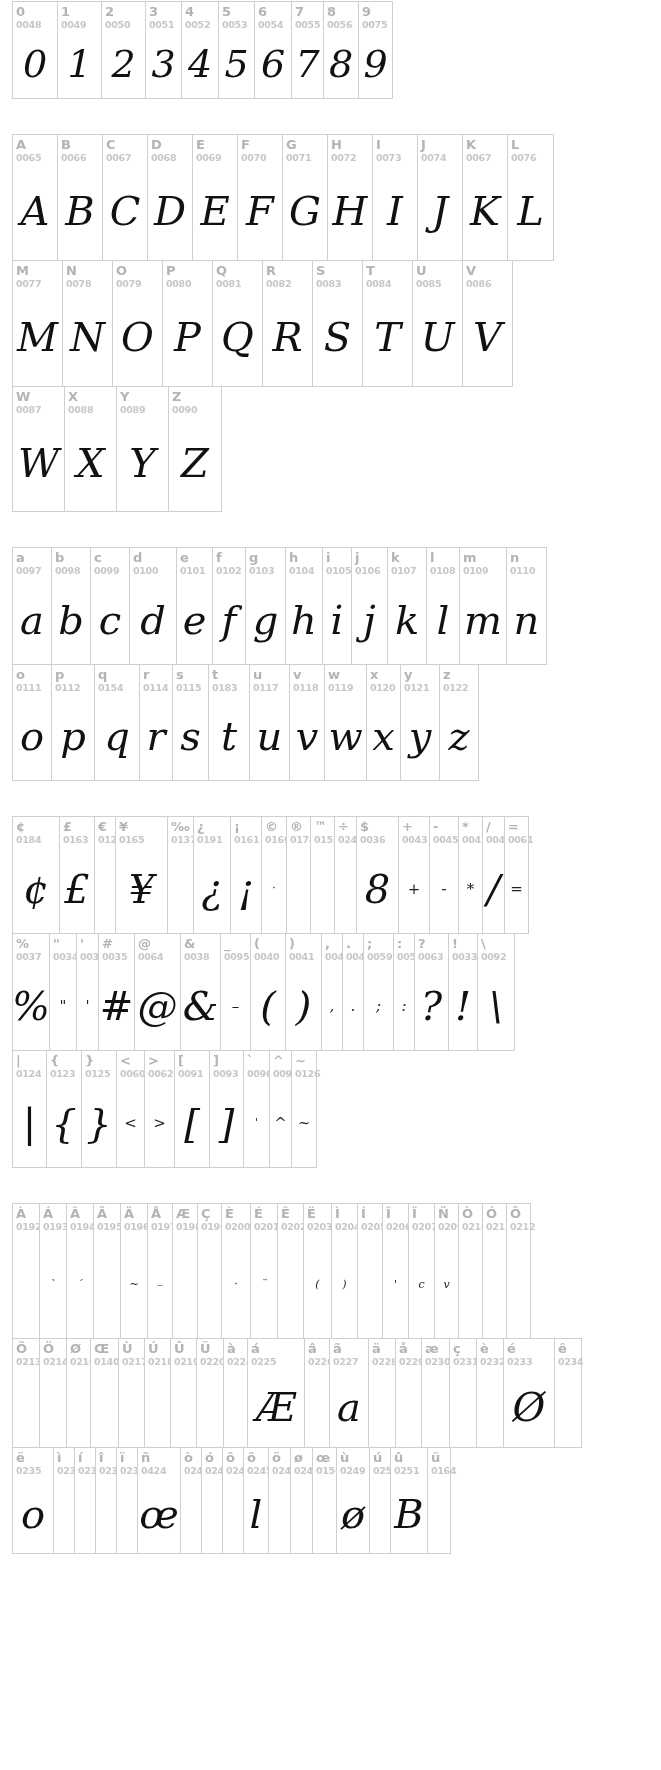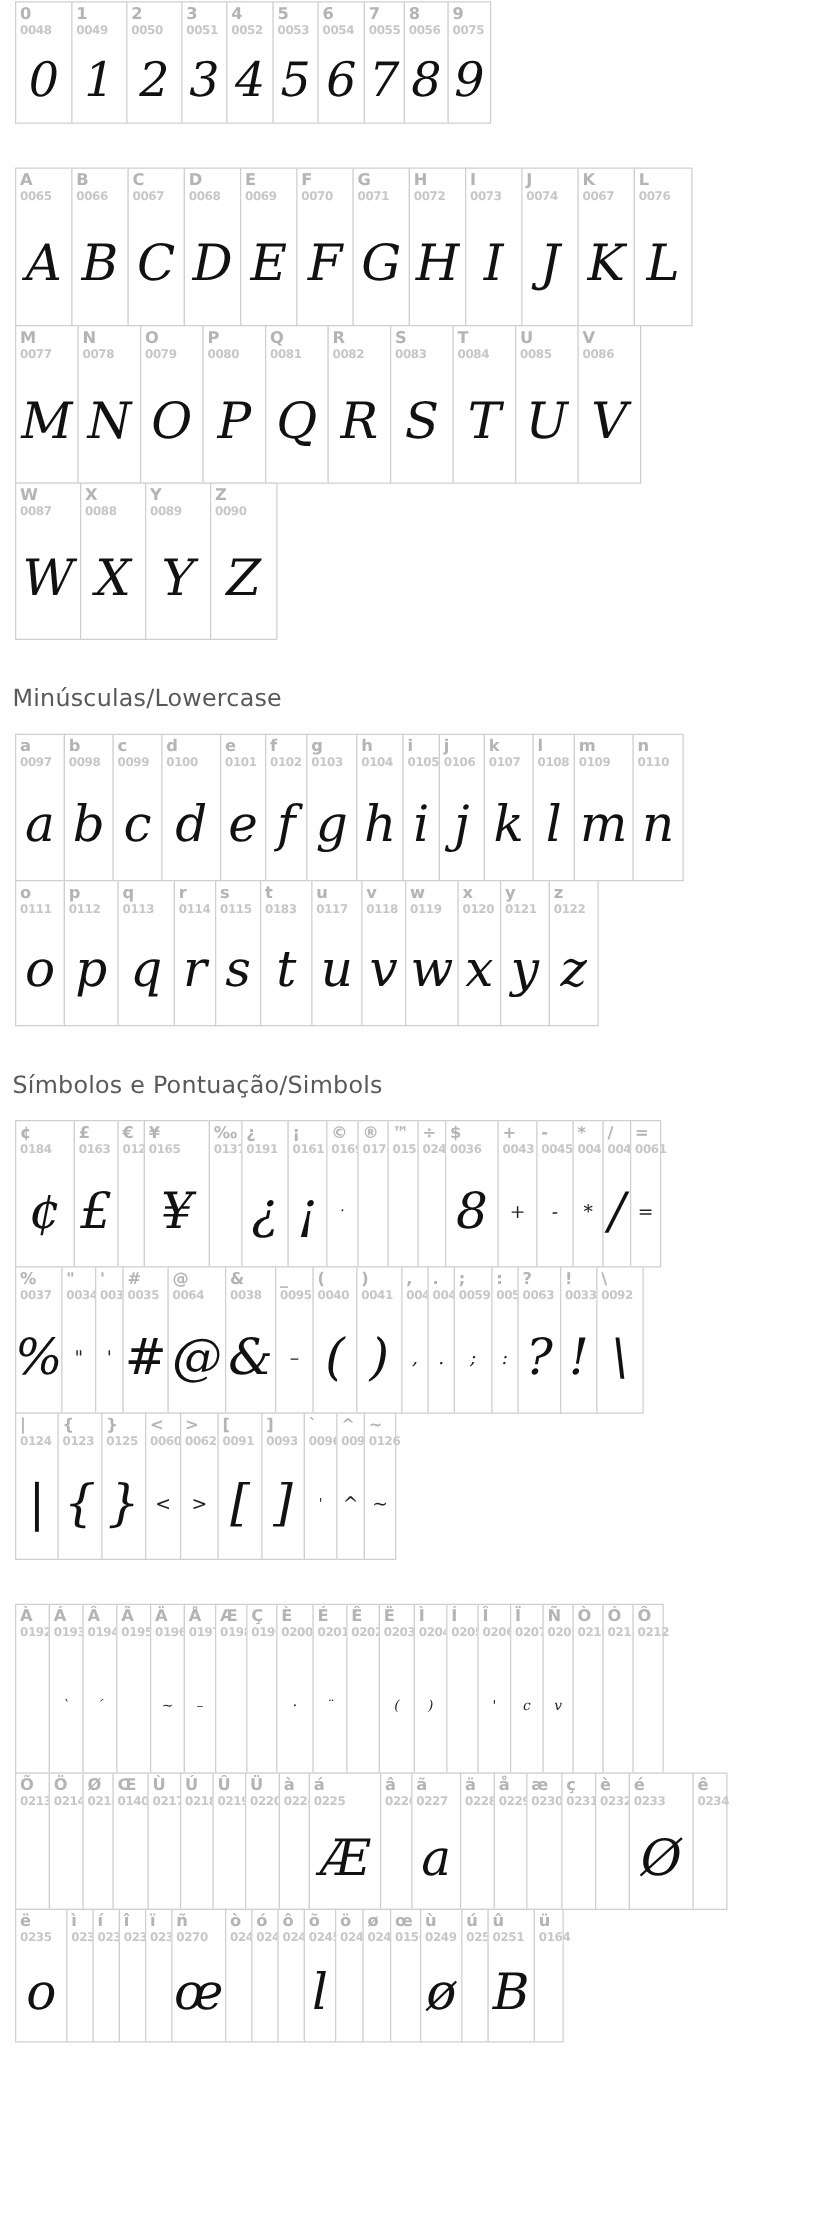--- a/index.html
+++ b/index.html
@@ -286,21 +286,20 @@
             <div class="lab">
               <span class="ch">Z</span>
               <span class="code">0090</span>
             </div>
             <div class="gly g-lg">Z</div>
           </div>
         </div>
       </div>
     </div>
     <div class="section sec-lowercase">
-      <h2 class="sec-title">Minúsculas/Lowercase</h2>
       <div class="rows">
         <div class="row" style="height: 118px;">
           <div class="cell" style="width: 40px;">
             <div class="lab">
               <span class="ch">a</span>
               <span class="code">0097</span>
             </div>
             <div class="gly g-lg">a</div>
           </div>
           <div class="cell" style="width: 40px;">
@@ -406,21 +405,21 @@
           <div class="cell" style="width: 44px;">
             <div class="lab">
               <span class="ch">p</span>
               <span class="code">0112</span>
             </div>
             <div class="gly g-lg">p</div>
           </div>
           <div class="cell" style="width: 46px;">
             <div class="lab">
               <span class="ch">q</span>
-              <span class="code">0113</span>
+              <span class="code">0154</span>
             </div>
             <div class="gly g-lg">q</div>
           </div>
           <div class="cell" style="width: 34px;">
             <div class="lab">
               <span class="ch">r</span>
               <span class="code">0114</span>
             </div>
             <div class="gly g-lg">r</div>
           </div>
@@ -477,21 +476,20 @@
             <div class="lab">
               <span class="ch">z</span>
               <span class="code">0122</span>
             </div>
             <div class="gly g-lg">z</div>
           </div>
         </div>
       </div>
     </div>
     <div class="section sec-symbols">
-      <h2 class="sec-title">Símbolos e Pontuação/Simbols</h2>
       <div class="rows">
         <div class="row" style="height: 118px;">
           <div class="cell" style="width: 48px;">
             <div class="lab">
               <span class="ch">¢</span>
               <span class="code">0184</span>
             </div>
             <div class="gly g-lg">¢</div>
           </div>
           <div class="cell" style="width: 36px;">
@@ -1106,21 +1104,21 @@
           <div class="cell" style="width: 22px;">
             <div class="lab">
               <span class="ch">ï</span>
               <span class="code">0239</span>
             </div>
             <div class="gly"></div>
           </div>
           <div class="cell" style="width: 44px;">
             <div class="lab">
               <span class="ch">ñ</span>
-              <span class="code">0270</span>
+              <span class="code">0424</span>
             </div>
             <div class="gly g-lg">œ</div>
           </div>
           <div class="cell" style="width: 22px;">
             <div class="lab">
               <span class="ch">ò</span>
               <span class="code">0242</span>
             </div>
             <div class="gly"></div>
           </div>

